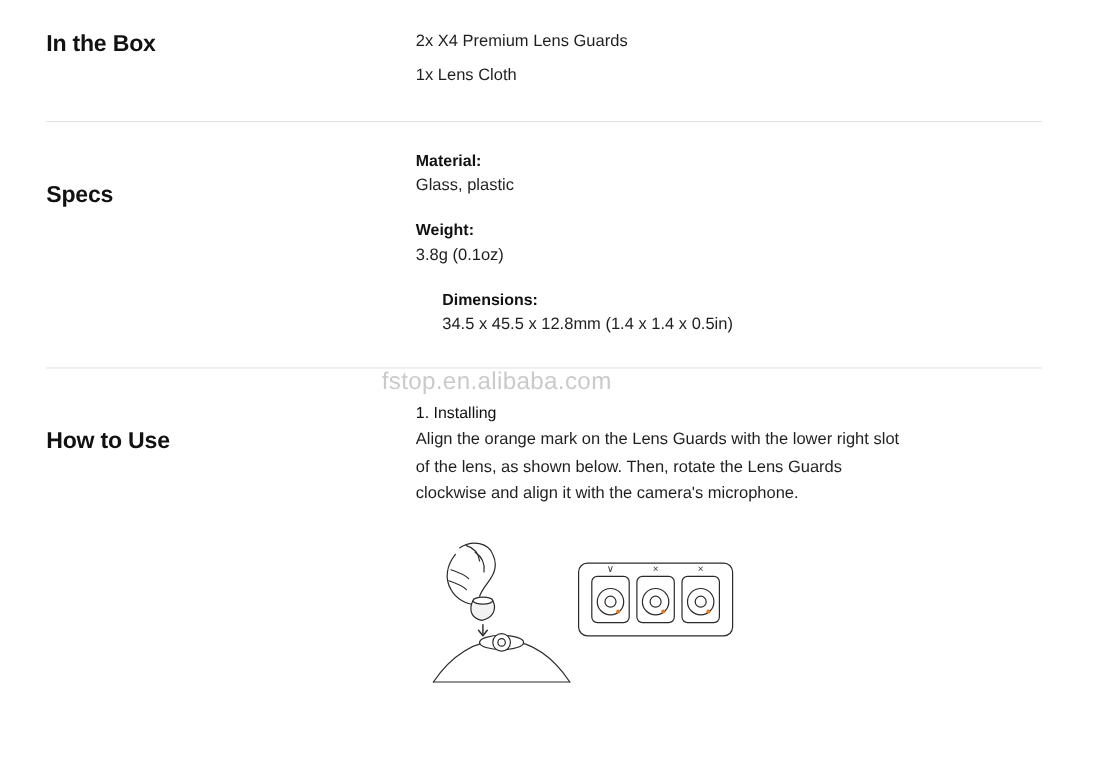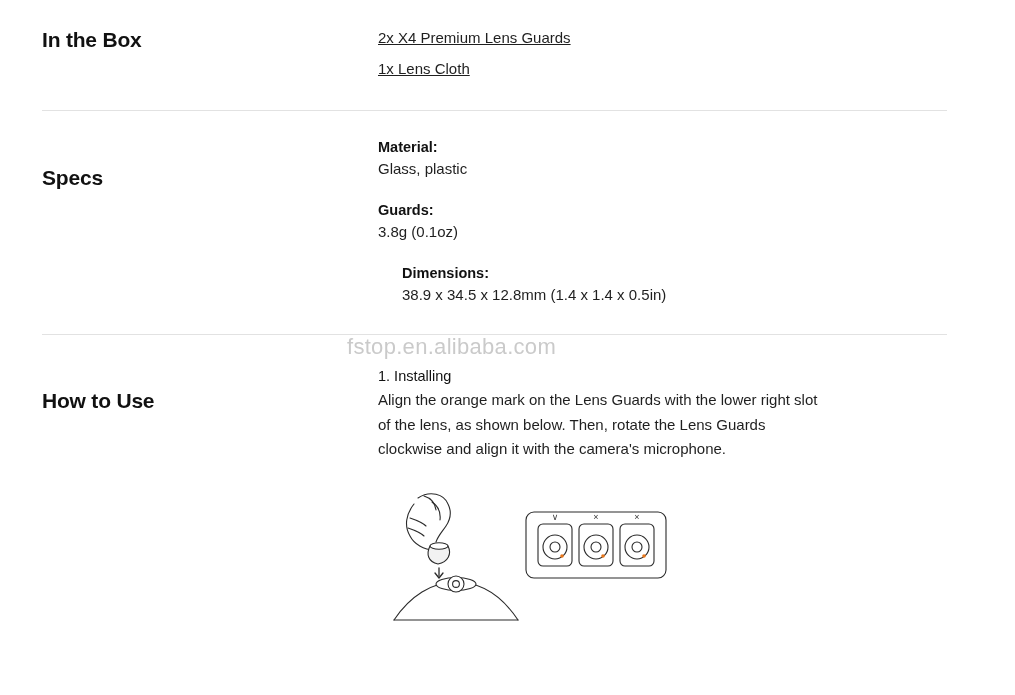--- a/index.html
+++ b/index.html
@@ -42,21 +42,20 @@
   #sec-box {
     padding-top: 22px;
   }
   #sec-box .section-title {
     padding-top: 6px;
   }
   .box-item {
     line-height: 31px;
     font-size: 15px;
     color: #1f1f1f;
-    text-decoration: underline;
   }
   .divider {
     height: 1px;
     background: #e2e2e2;
     margin: 0 42px;
   }
   #div1 { margin-top: 26px; }
   #div2 { margin-top: 28px; }
 
   
@@ -143,26 +142,26 @@
   <div class="divider" id="div1"></div>
 
   <div class="section" id="sec-specs">
     <div class="section-title">Specs</div>
     <div class="section-body">
       <div class="spec-group">
         <div class="spec-label">Material:</div>
         <div class="spec-value">Glass, plastic</div>
       </div>
       <div class="spec-group">
-        <div class="spec-label">Guards:</div>
+        <div class="spec-label">Weight:</div>
         <div class="spec-value">3.8g (0.1oz)</div>
       </div>
       <div class="spec-group">
         <div class="spec-label">Dimensions:</div>
-        <div class="spec-value">38.9 x 34.5 x 12.8mm (1.4 x 1.4 x 0.5in)</div>
+        <div class="spec-value">34.5 x 45.5 x 12.8mm (1.4 x 1.4 x 0.5in)</div>
       </div>
     </div>
   </div>
 
   <div class="divider" id="div2"></div>
 
   <div class="section" id="sec-how">
     <div class="section-title">How to Use</div>
     <div class="section-body">
       <div class="step-title">1. Installing</div>

